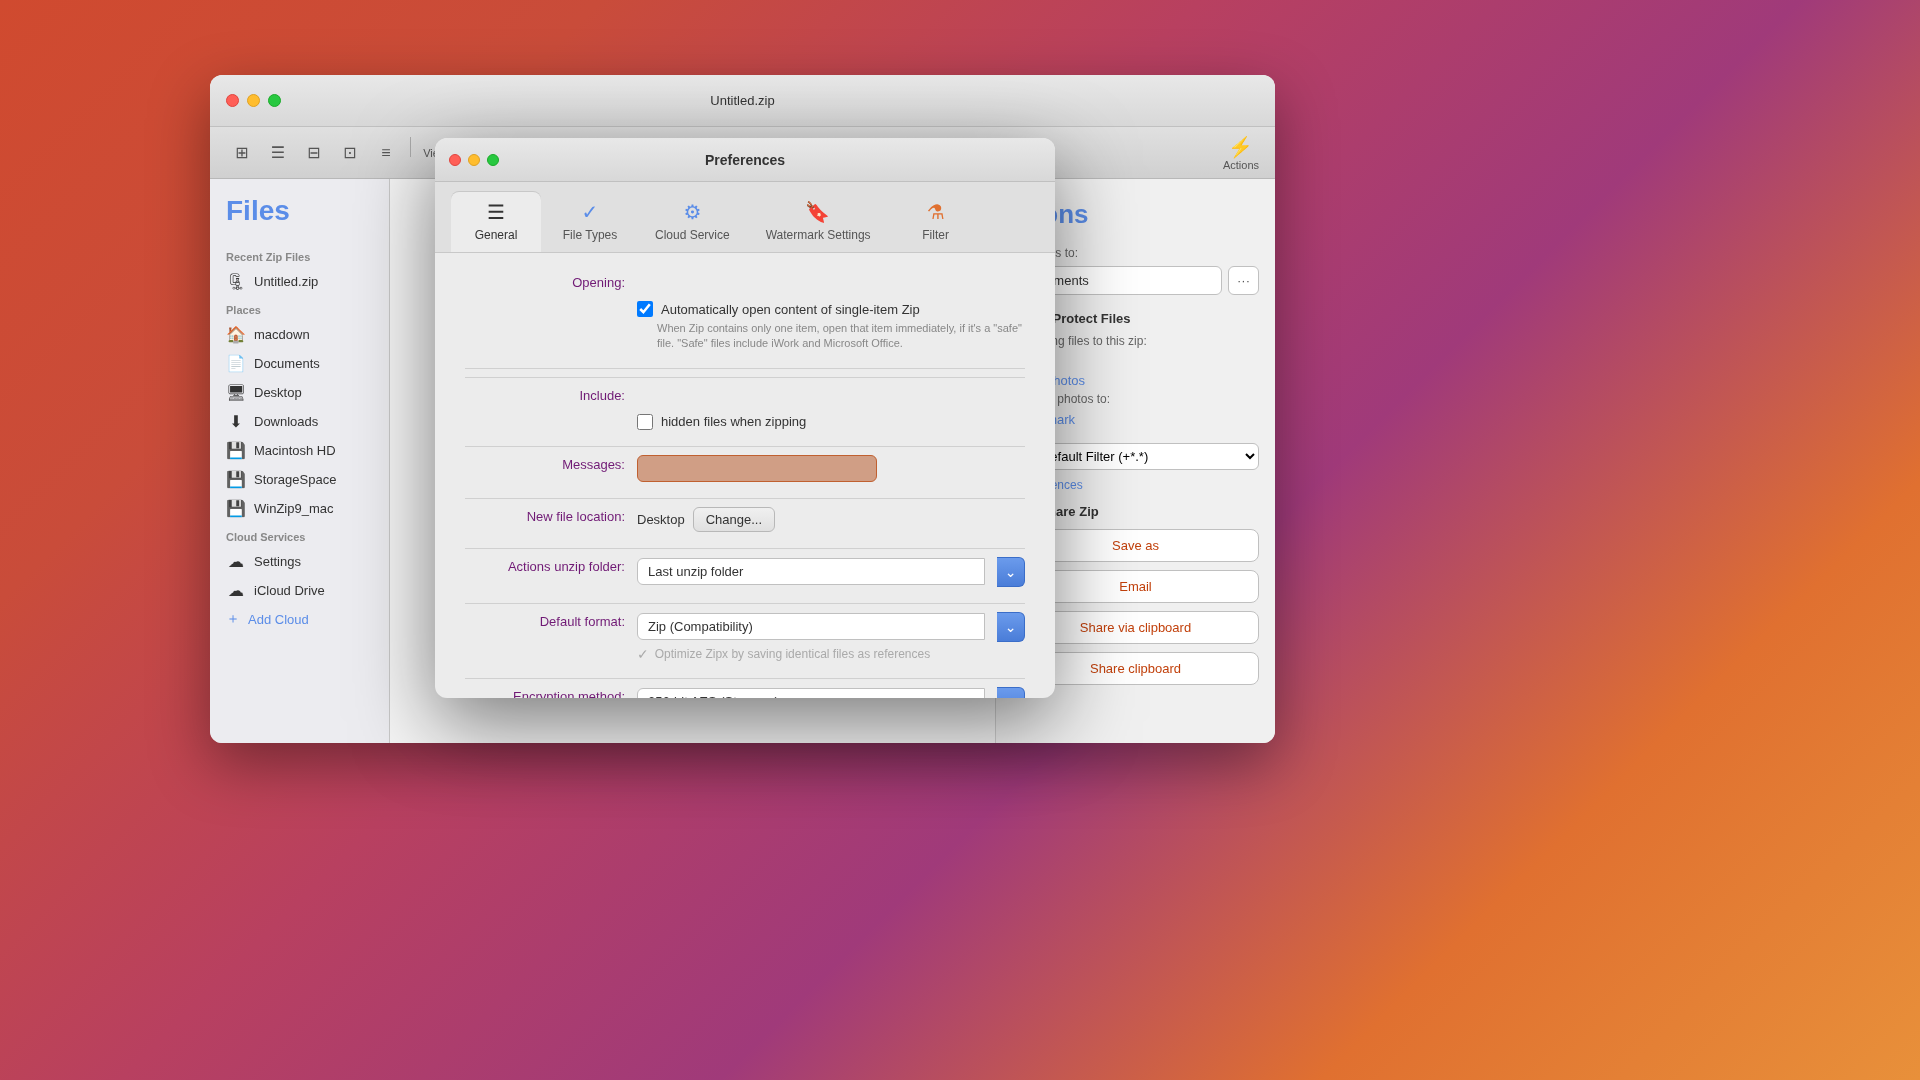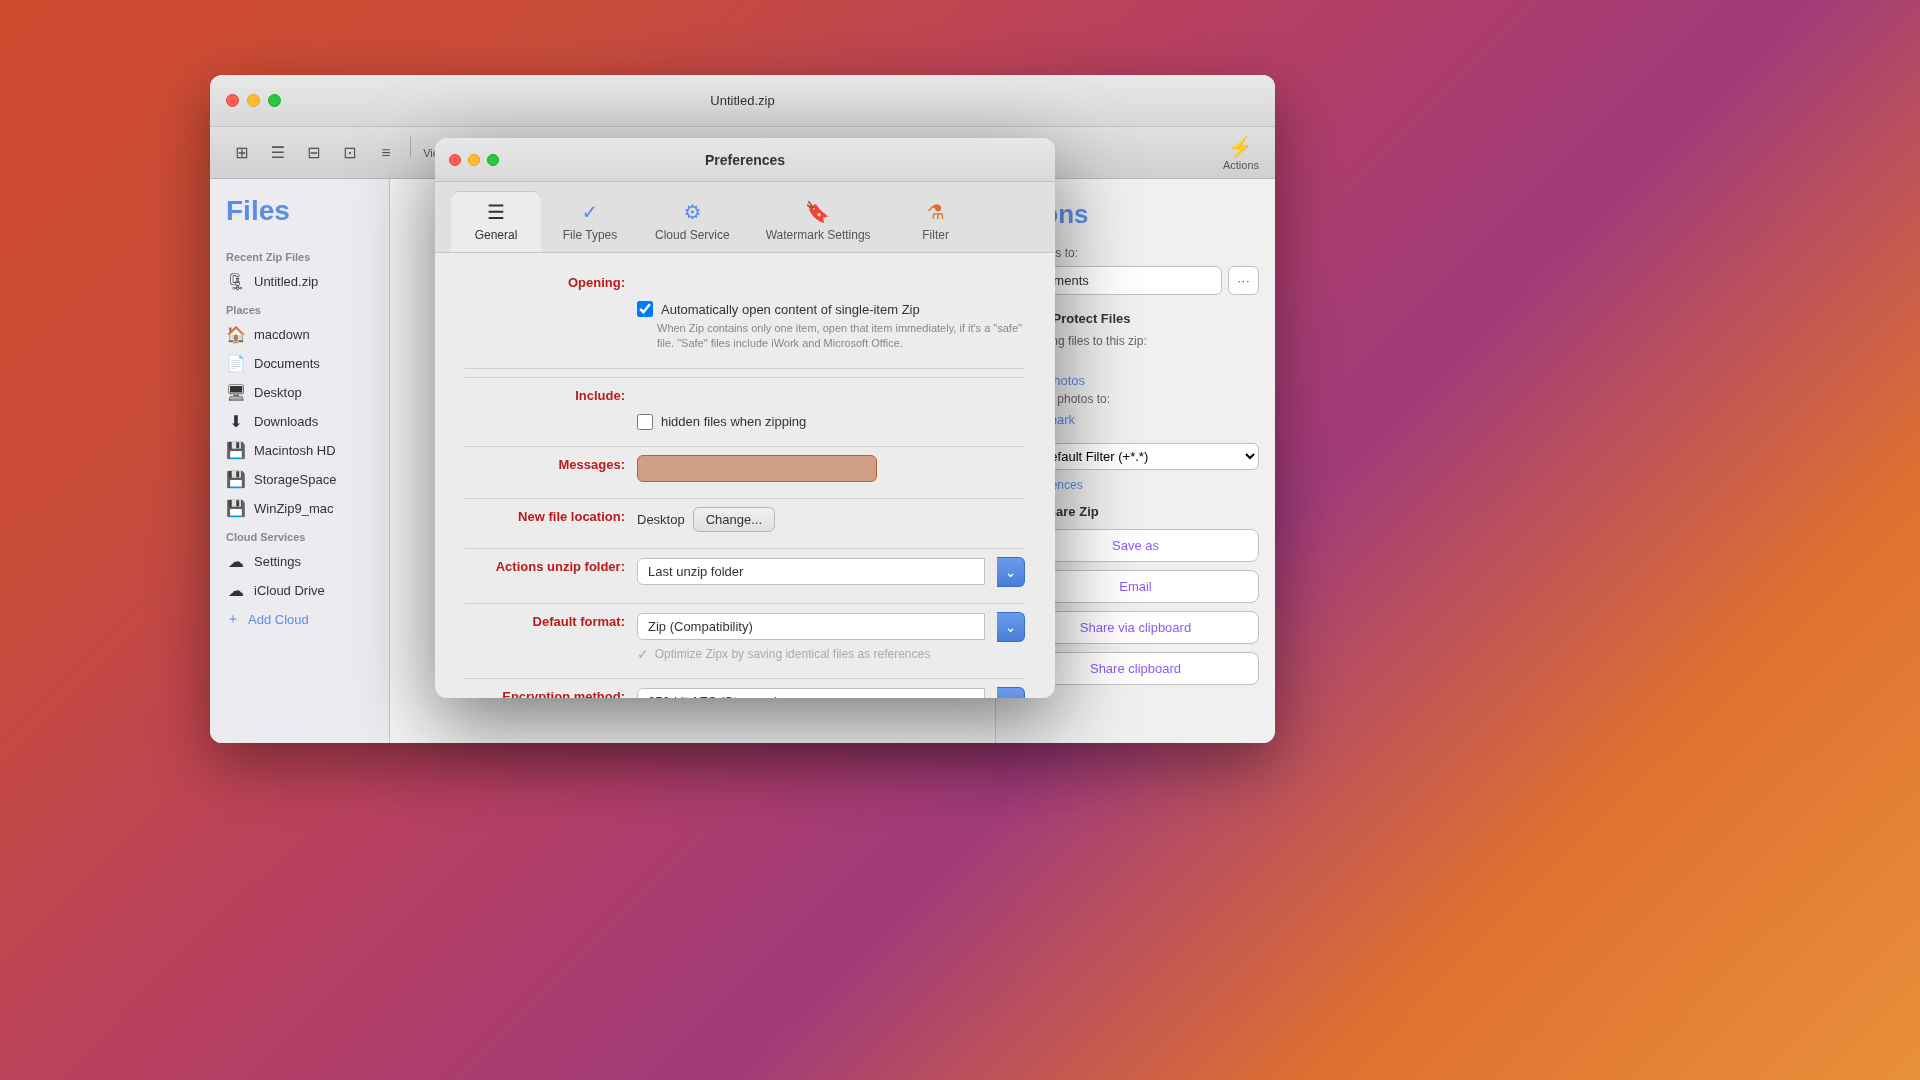--- a/index.html
+++ b/index.html
@@ -267,21 +267,21 @@
       margin-bottom: 10px;
     }
     .share-btn {
       display: block;
       width: 100%;
       padding: 8px;
       background: white;
       border: 1px solid #c0c0c0;
       border-radius: 8px;
       font-size: 13px;
-      color: #8b5cf6;
+      color: #c2410c;
       text-align: center;
       cursor: pointer;
       margin-bottom: 8px;
     }
 
     
     .pref-overlay {
       position: absolute;
       left: 435px;
       top: 138px;
@@ -366,24 +366,23 @@
     .pref-row {
       display: flex;
       align-items: flex-start;
       margin-bottom: 16px;
       gap: 12px;
     }
     .pref-label {
       width: 160px;
       text-align: right;
       font-size: 13px;
-      color: #b91c1c;
+      color: #701a75;
       padding-top: 2px;
       flex-shrink: 0;
-      font-weight: bold;
     }
     .pref-control {
       flex: 1;
       display: flex;
       flex-direction: column;
       gap: 4px;
     }
     .pref-checkbox-row {
       display: flex;
       align-items: center;

